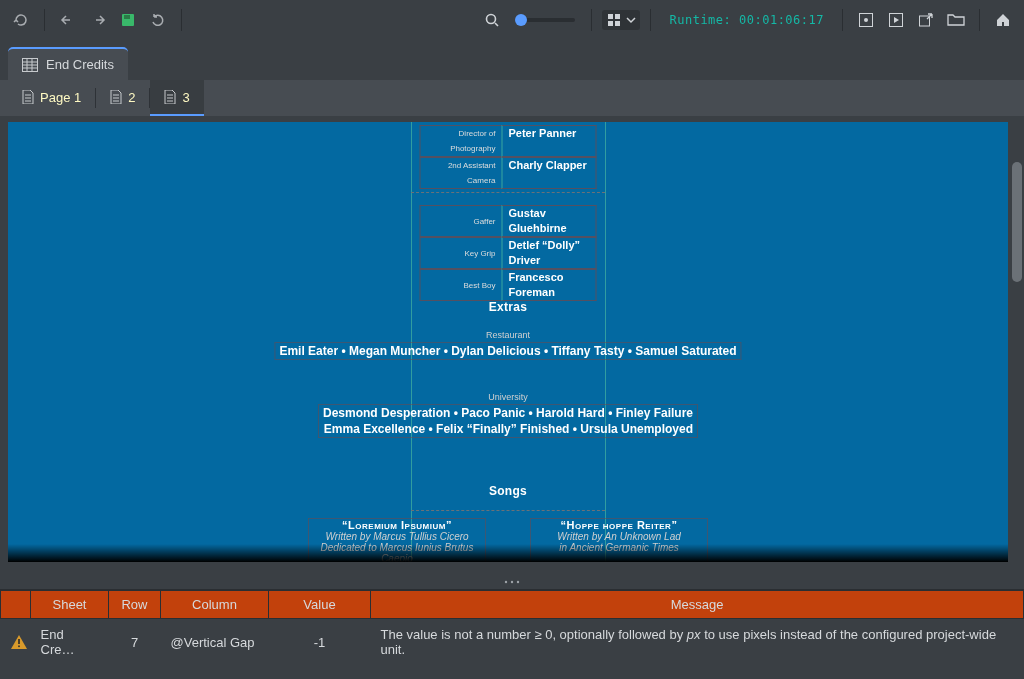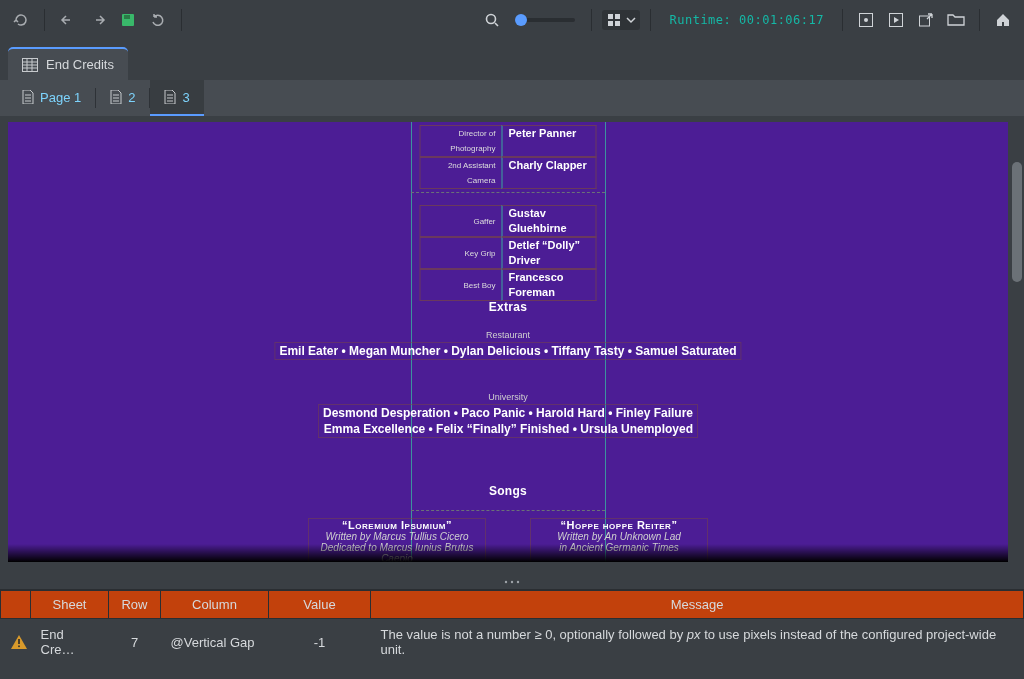--- a/index.html
+++ b/index.html
@@ -17,28 +17,28 @@
   .zoom-thumb { position:absolute; left:0; top:-4px; width:12px; height:12px; background:#5a9cff; border-radius:50%;}
   .view-drop { display:flex; align-items:center; background:#2f3337; border-radius:3px; padding:2px 4px; gap:4px; cursor:pointer;}
 
   
   .doc-tabs { height:40px; display:flex; align-items:flex-end; padding-left:8px; background:#3a3f44;}
   .doc-tab { display:flex; align-items:center; gap:8px; padding:8px 14px; background:#474c52; border-top-left-radius:5px; border-top-right-radius:5px; cursor:pointer; color:#d6d9dc; border-top:2px solid #5a9cff;}
   .doc-tab .icon {color:#c7cacd;}
 
   
   .page-tabs { height:36px; display:flex; align-items:center; background:#474c52; padding-left:8px;}
-  .page-tab { display:flex; align-items:center; gap:6px; padding:0 14px; height:36px; cursor:pointer; color:#7dd3fc; }
+  .page-tab { display:flex; align-items:center; gap:6px; padding:0 14px; height:36px; cursor:pointer; color:#fef9c3; }
   .page-tab.active { background:#383d41; border-bottom:2px solid #5a9cff;}
   .page-tab:not(.active) { border-bottom:2px solid transparent;}
   .page-sep { width:1px; height:20px; background:#2e3237; }
 
   
   .preview-wrap { position:relative; height:458px; background:#3a3f44; padding:6px 8px 0 8px;}
-  .canvas { width:1000px; height:440px; background:#4c1d95; position:relative; overflow:hidden; color:#fff; font-family:Arial, sans-serif;}
+  .canvas { width:1000px; height:440px; background:#0369a1; position:relative; overflow:hidden; color:#fff; font-family:Arial, sans-serif;}
   .scrollbar { position:absolute; right:0; top:6px; width:14px; height:440px; background:#3a3f44;}
   .scroll-thumb { position:absolute; right:2px; top:40px; width:10px; height:120px; background:#6b7177; border-radius:5px;}
 
   .vline { position:absolute; top:0; bottom:0; width:1px; background:#3aa7a0; opacity:.85;}
   .vline.l { left:calc(50% - 97px);}
   .vline.r { left:calc(50% + 97px);}
 
   .hdash { position:absolute; left:calc(50% - 97px); width:194px; border-top:1px dashed #6b7177;}
   .hdash.h1 { top:70px;}
   .hdash.h2 { top:388px;}

